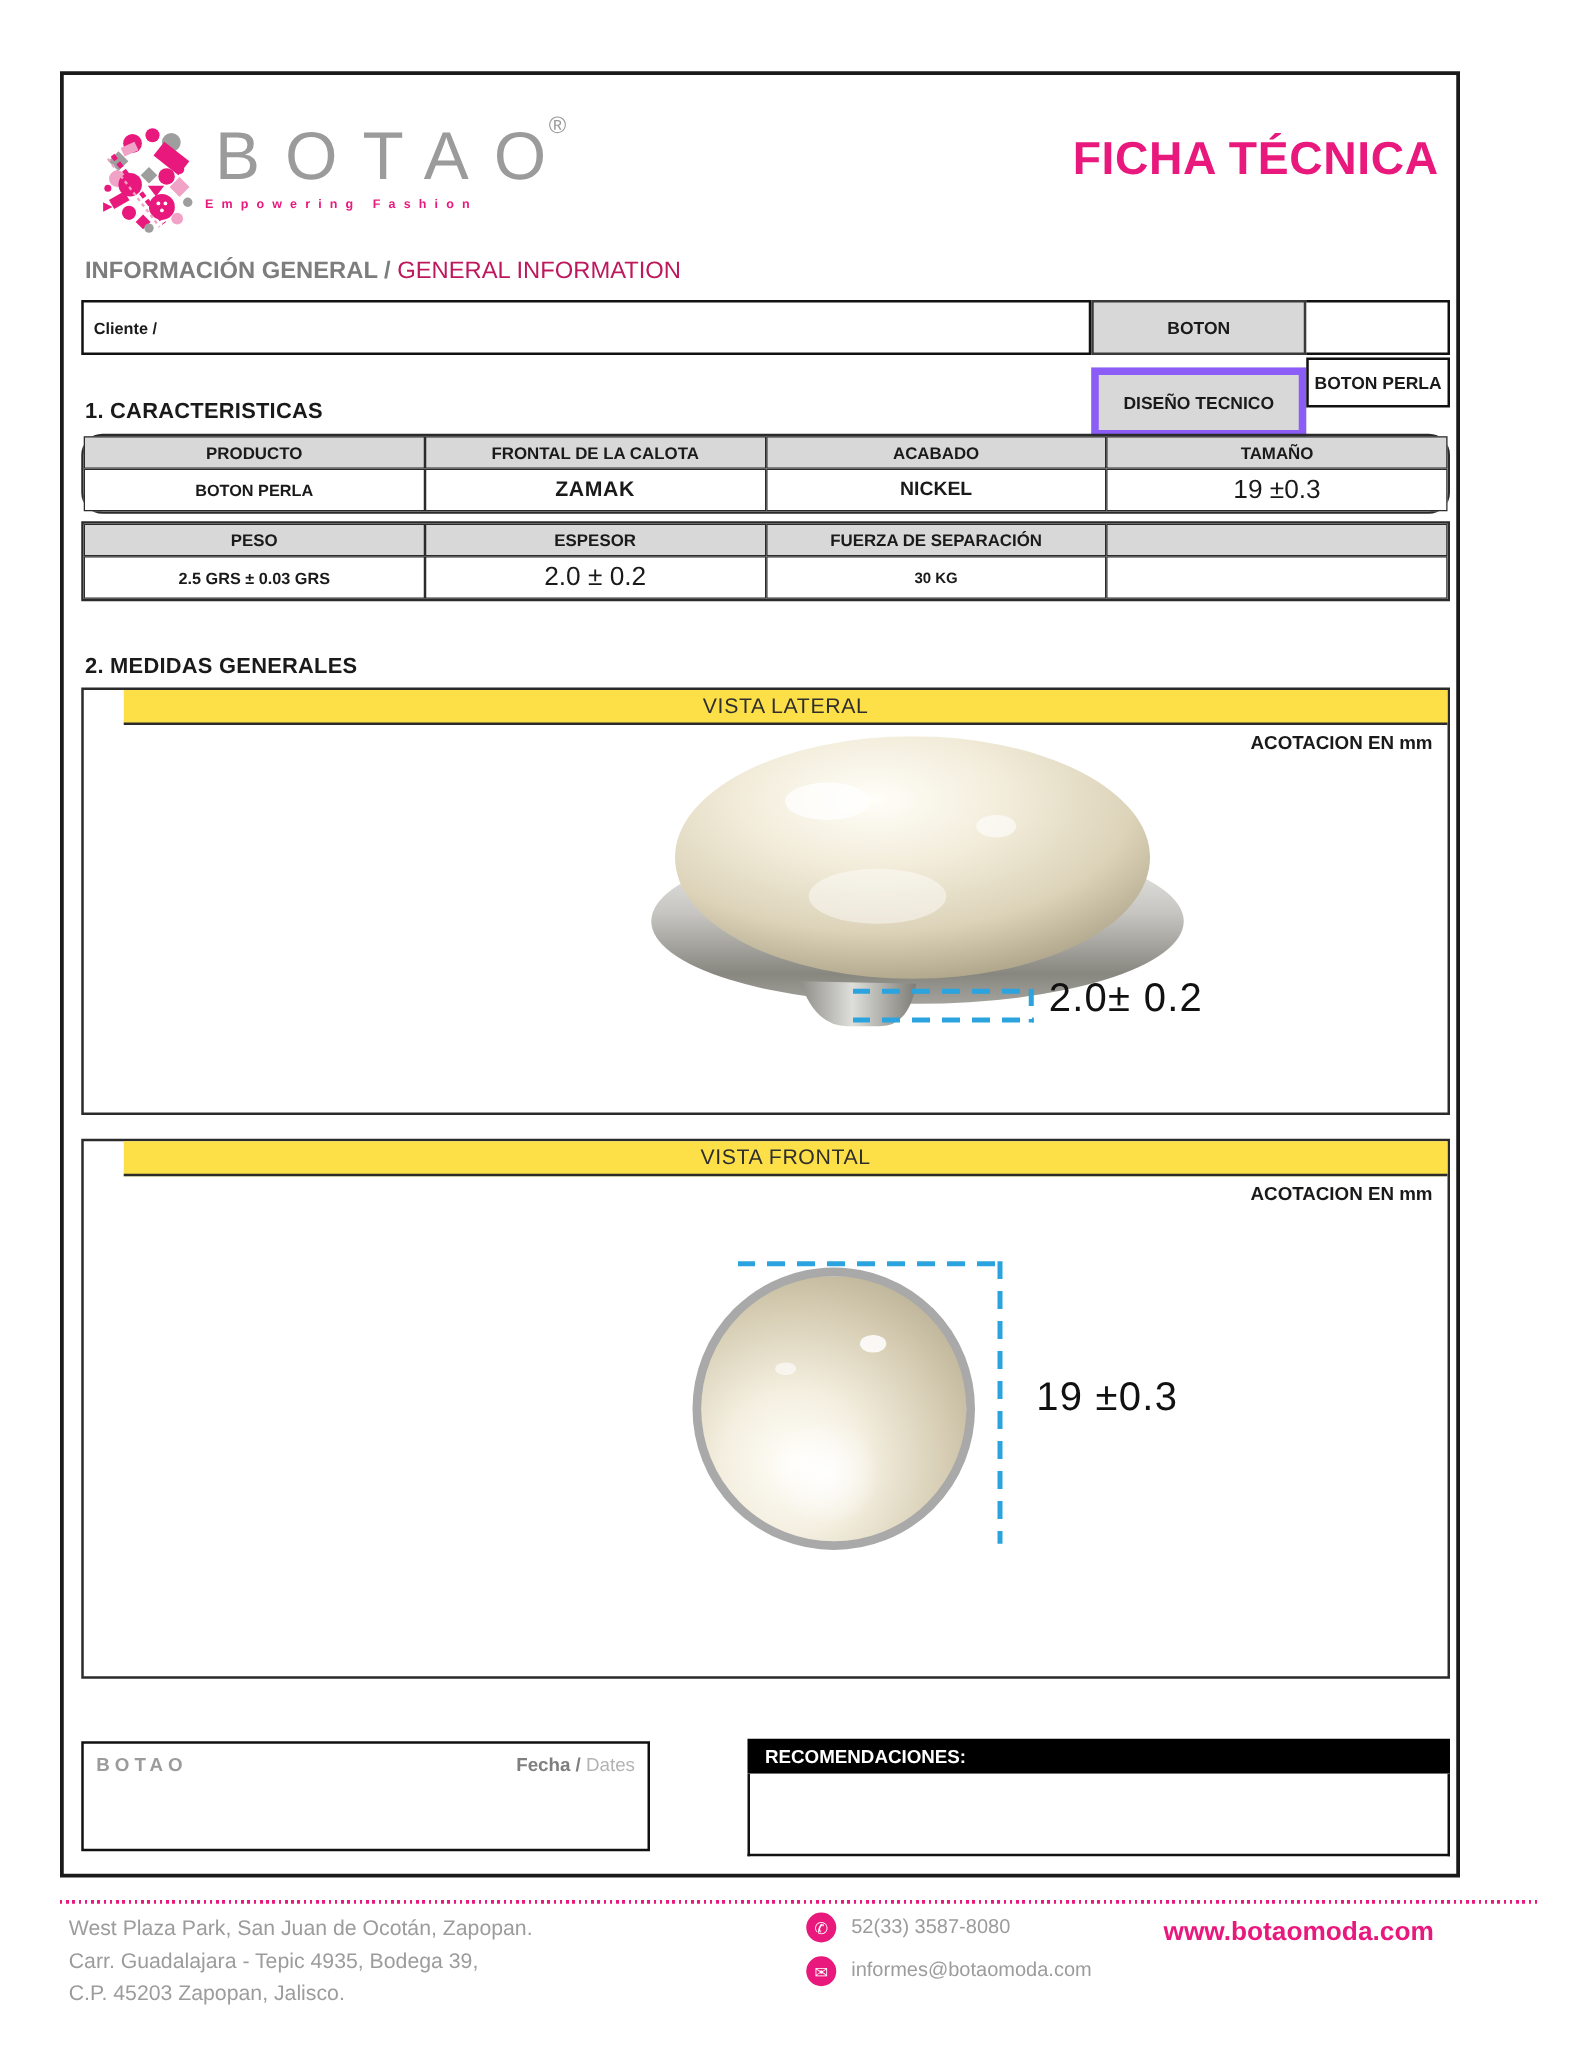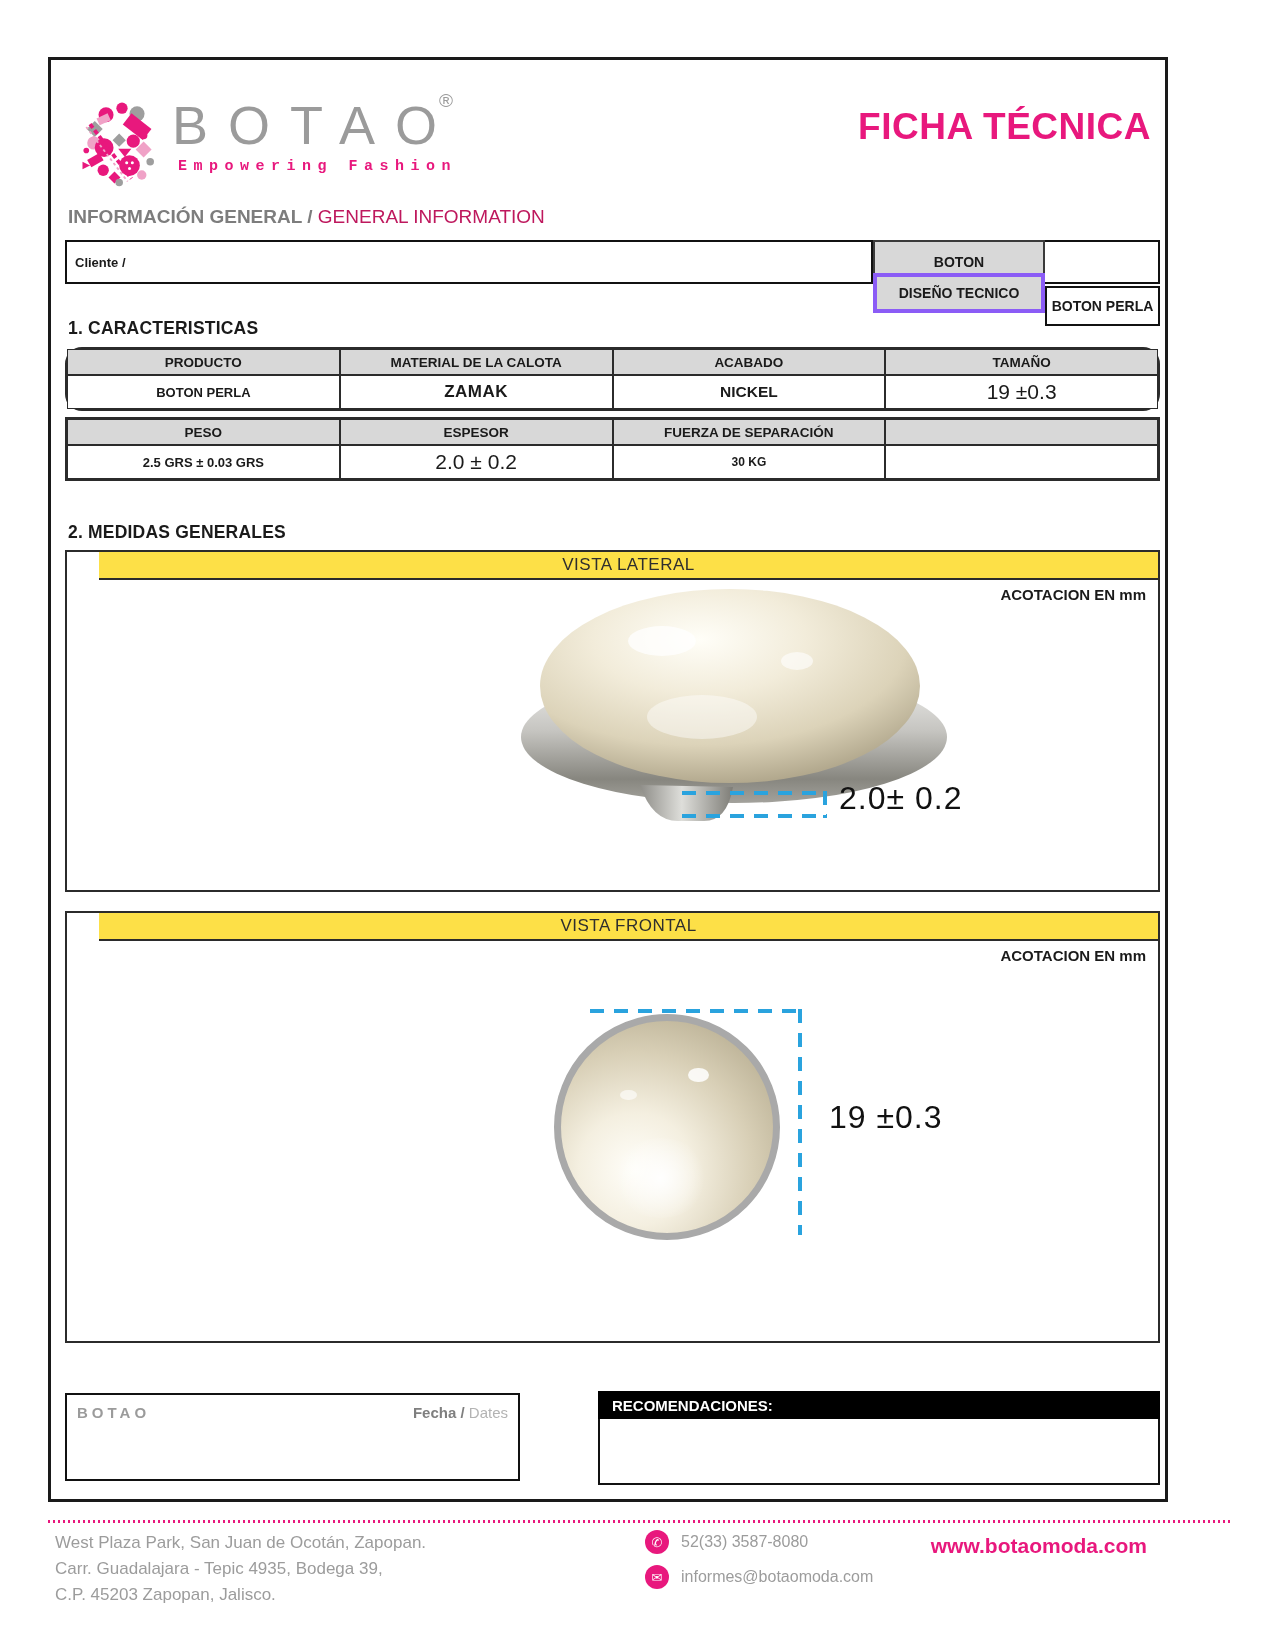--- a/index.html
+++ b/index.html
@@ -6,39 +6,39 @@
   .page{position:relative;width:1275px;height:1650px;background:#fff;
         font-family:"Liberation Sans", sans-serif;color:#1a1a1a;overflow:hidden;}
   .frame{position:absolute;left:48px;top:57px;width:1120px;height:1445px;
          border:3px solid #1a1a1a;box-sizing:border-box;}
 
   
   .logo-mark{position:absolute;left:24px;top:33px;}
   .logo-word{position:absolute;left:121px;top:38px;font-size:54px;font-weight:400;
              color:#9b9b9b;letter-spacing:20px;line-height:1;}
   .logo-reg{position:absolute;left:388px;top:30px;font-size:19px;color:#9b9b9b;}
-  .logo-tagline{position:absolute;left:127px;top:98px;font-size:15px;font-weight:700;
-                color:#e8187d;letter-spacing:6.5px;font-family:Liberation Mono, monospace;}
+  .logo-tagline{position:absolute;left:113px;top:98px;font-size:10px;font-weight:700;
+                color:#e8187d;letter-spacing:6.5px;}
   .doc-title{position:absolute;right:14px;top:46px;font-size:37px;font-weight:800;
              color:#e8187d;letter-spacing:.5px;}
   .doc-subtitle{position:absolute;right:14px;top:110px;font-size:33px;font-weight:700;
                 color:#a9a9a9;letter-spacing:1px;}
 
   
   .info-heading{position:absolute;left:17px;top:146px;font-size:19px;}
   .info-heading .b{font-weight:700;color:#7d7d7d;}
   .info-heading .l{font-weight:400;color:#be185d;}
   .cell{position:absolute;box-sizing:border-box;display:flex;align-items:center;justify-content:center;}
   .cliente-box{left:14px;top:180px;width:808px;height:44px;border:2.5px solid #111;
                justify-content:flex-start;padding-left:8px;font-size:13px;font-weight:700;}
   .fecha-cell{left:822px;top:180px;width:172px;height:44px;background:#d8d8d8;
               border:2px solid #3a3a3a;font-size:14px;font-weight:700;}
   .fecha-value{left:994px;top:180px;width:115px;height:44px;border:2.5px solid #111;border-left:none;}
-  .diseno-cell{left:822px;top:213px;width:172px;height:40px;background:#d8d8d8;
-               border:4px solid #8b5cf6;font-size:14px;font-weight:700;}
+  .diseno-cell{left:822px;top:234px;width:172px;height:56px;background:#d8d8d8;
+               border:6px solid #8b5cf6;font-size:14px;font-weight:700;}
   .diseno-value{left:994px;top:226px;width:115px;height:40px;border:2.5px solid #111;
                 font-size:14px;font-weight:700;}
 
   
   .sec-title{position:absolute;left:17px;font-size:17.5px;font-weight:700;letter-spacing:.2px;}
   .ctable{position:absolute;left:14px;width:1095px;border:2px solid #2b2b2b;box-sizing:border-box;}
   .crow{display:flex;}
   .ccell{flex:1 1 0;border:1px solid #2b2b2b;display:flex;align-items:center;justify-content:center;
          box-sizing:border-box;text-align:center;}
   .crow.head .ccell{background:#d8d8d8;height:26px;font-size:13.5px;font-weight:700;}
@@ -155,21 +155,21 @@
     </div>
     <div class="cell diseno-value">
       <span>BOTON PERLA</span>
     </div>
 
     <div class="sec-title" style="top:258px;">1. CARACTERISTICAS</div>
 
     <div class="ctable" style="top:287px;border-radius:17px;">
       <div class="crow head">
         <div class="ccell">PRODUCTO</div>
-        <div class="ccell">MATERIAL DE LA CALOTA</div>
+        <div class="ccell">FRONTAL DE LA CALOTA</div>
         <div class="ccell">ACABADO</div>
         <div class="ccell">TAMAÑO</div>
       </div>
       <div class="crow val">
         <div class="ccell v-sm">BOTON PERLA</div>
         <div class="ccell v-lg">ZAMAK</div>
         <div class="ccell v-md">NICKEL</div>
         <div class="ccell v-num">19 ±0.3</div>
       </div>
     </div>

